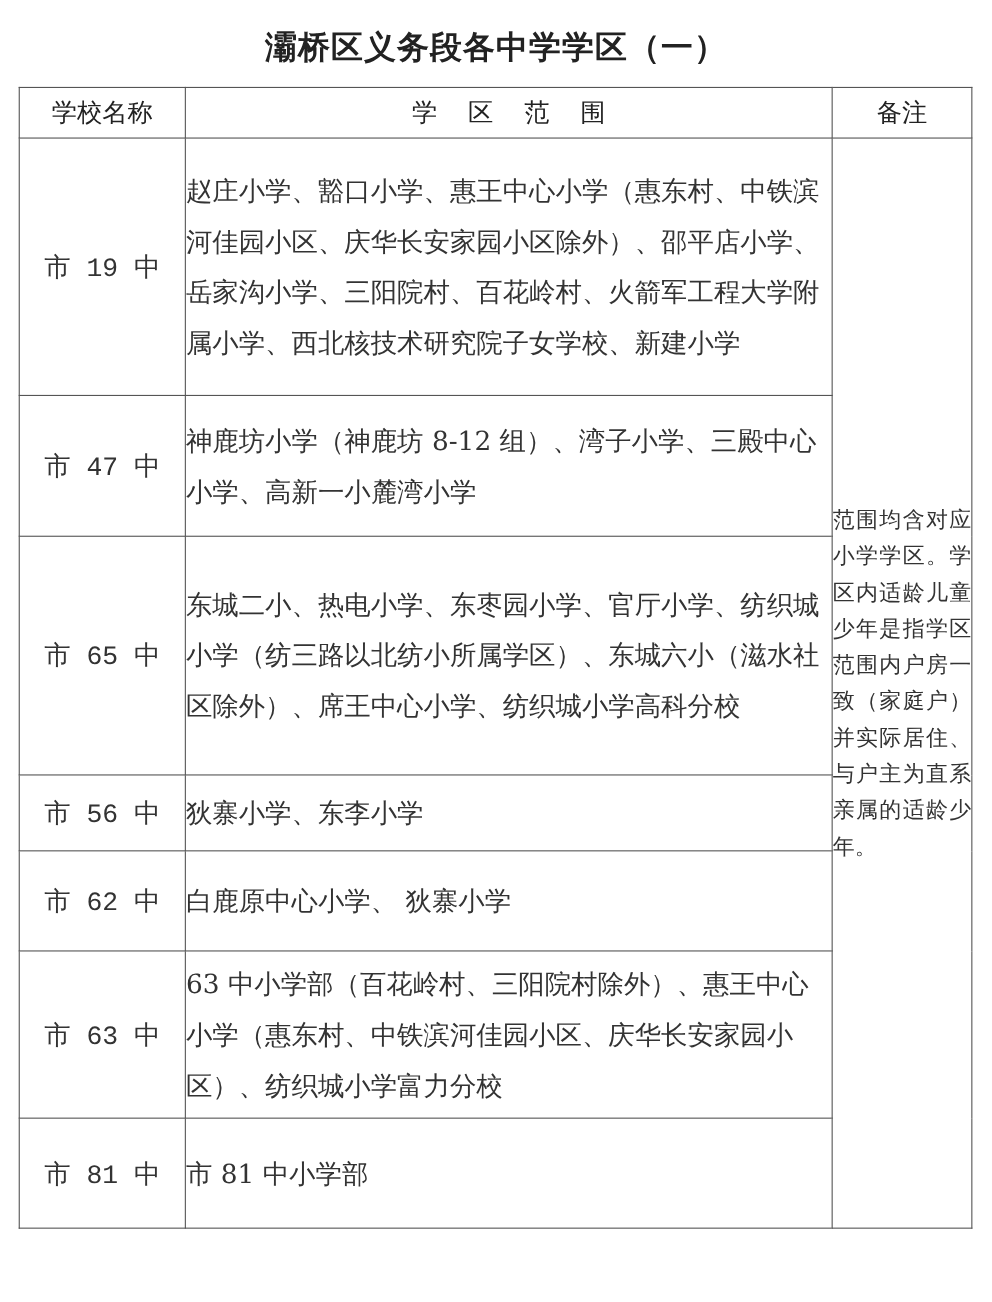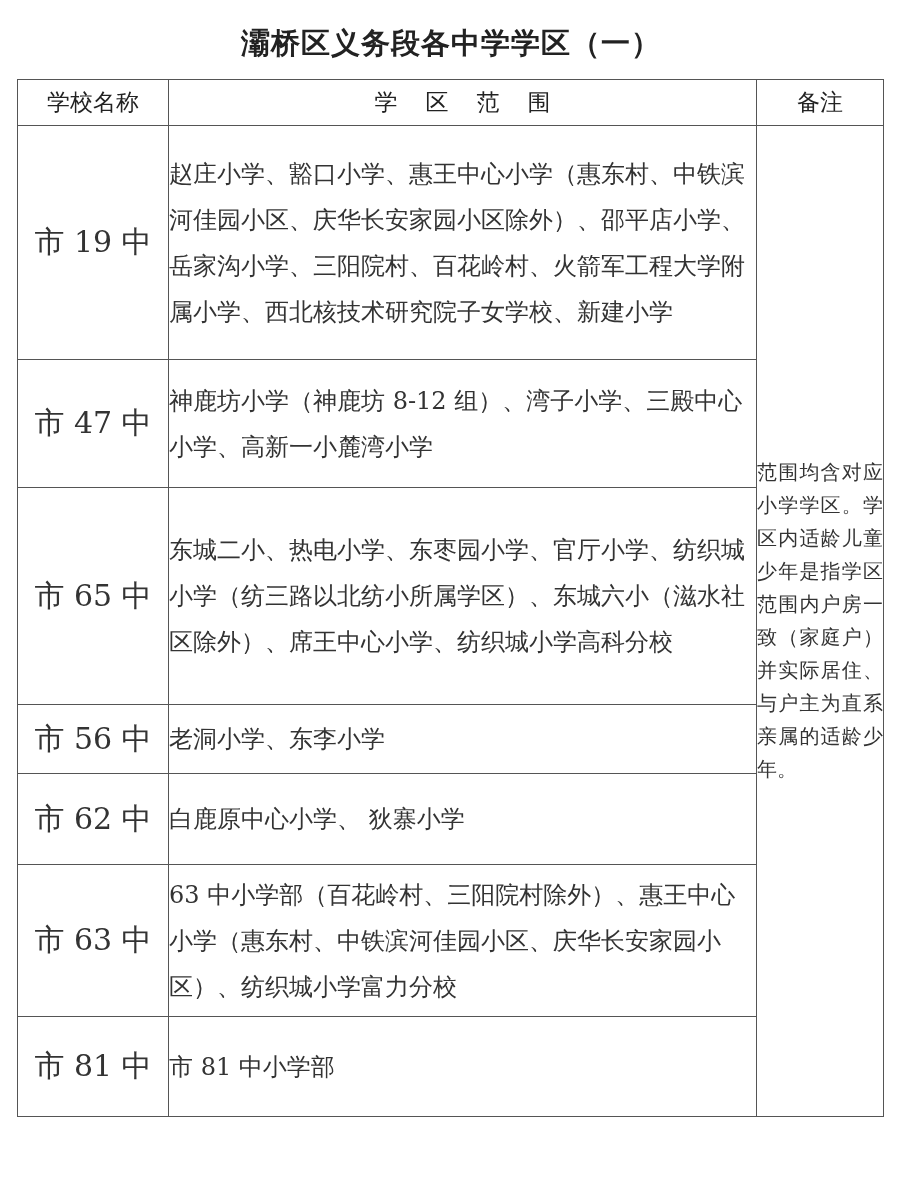--- a/index.html
+++ b/index.html
@@ -52,22 +52,23 @@
       height: 45px;
       color: #222;
       text-align: center;
     }
     th.scope-head {
       letter-spacing: 28px;
       text-indent: 28px;
     }
     td.school {
       text-align: center;
-      font-size: 30px;
+      font-size: 24px;
       color: #333;
+      font-family: Liberation Mono, monospace;
     }
     td.scope {
       font-size: 24px;
       line-height: 46px;
       padding: 4px 6px 4px 12px;
       text-align: left;
       color: #333;
     }
     td.note {
       vertical-align: top;
@@ -113,21 +114,21 @@
     <tr class="r2">
       <td class="school">市 47 中</td>
       <td class="scope">神鹿坊小学（神鹿坊 8-12 组）、湾子小学、三殿中心小学、高新一小麓湾小学</td>
     </tr>
     <tr class="r3">
       <td class="school">市 65 中</td>
       <td class="scope">东城二小、热电小学、东枣园小学、官厅小学、纺织城小学（纺三路以北纺小所属学区）、东城六小（滋水社区除外）、席王中心小学、纺织城小学高科分校</td>
     </tr>
     <tr class="r4">
       <td class="school">市 56 中</td>
-      <td class="scope">老洞小学、东李小学</td>
+      <td class="scope">狄寨小学、东李小学</td>
     </tr>
     <tr class="r5">
       <td class="school">市 62 中</td>
       <td class="scope">白鹿原中心小学、 狄寨小学</td>
     </tr>
     <tr class="r6">
       <td class="school">市 63 中</td>
       <td class="scope">63 中小学部（百花岭村、三阳院村除外）、惠王中心小学（惠东村、中铁滨河佳园小区、庆华长安家园小区）、纺织城小学富力分校</td>
     </tr>
     <tr class="r7">

